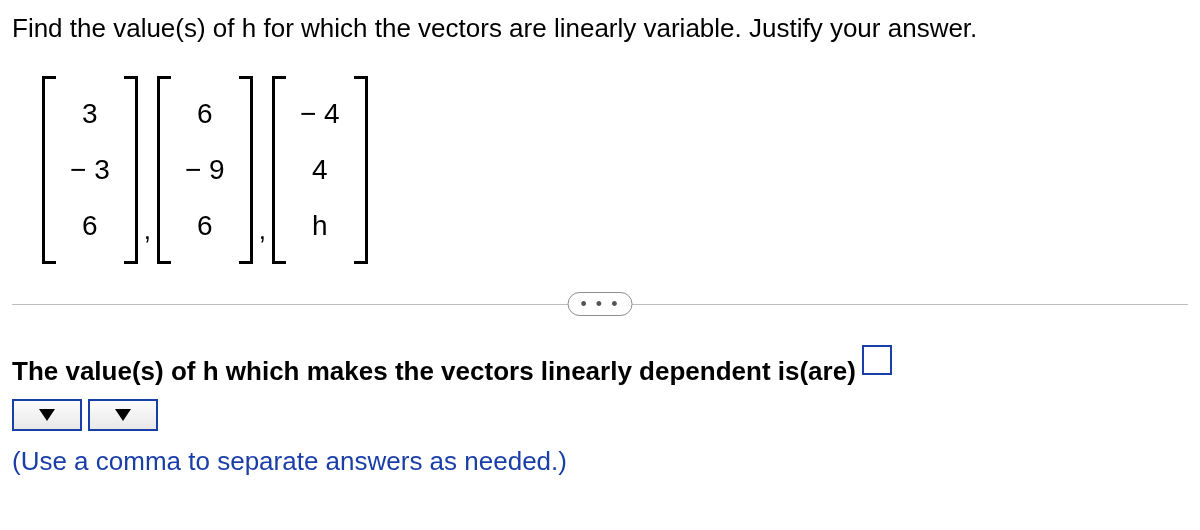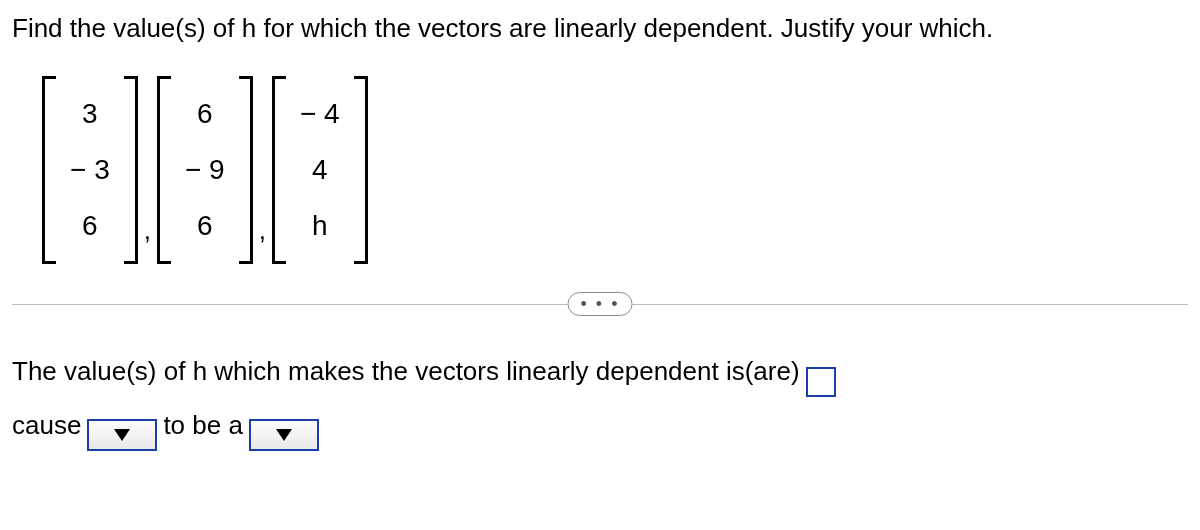--- a/index.html
+++ b/index.html
@@ -90,23 +90,24 @@
       height: 24px;
       display: flex;
       align-items: center;
     }
     .answer-block {
       line-height: 2.0;
     }
     .answer-line {
       display: flex;
       flex-wrap: wrap;
-      align-items: flex-end;
+      align-items: flex-start;
       gap: 6px;
       margin-bottom: 2px;
+      font-weight: bold;
     }
     .blank-box {
       display: inline-block;
       width: 30px;
       height: 30px;
       border: 2px solid #1a3ea8;
       vertical-align: middle;
       background: #fff;
     }
     .dropdown {
@@ -128,21 +129,21 @@
       border-top: 12px solid #000;
     }
     .hint {
       color: #1a3ea8;
       margin-top: 4px;
     }
   </style>
 </head>
 <body>
 
-<div class="question">Find the value(s) of h for which the vectors are linearly dependent. Justify your which.</div>
+<div class="question">Find the value(s) of h for which the vectors are linearly variable. Justify your answer.</div>
 
 <div class="vectors-row">
   <div class="vector">
     <div class="bracket-left"></div>
     <div class="vcol">
       <div class="vcell">3</div>
       <div class="vcell">− 3</div>
       <div class="vcell">6</div>
     </div>
     <div class="bracket-right"></div>
@@ -173,22 +174,21 @@
   <hr class="divider-line">
   <div class="more-badge">• • •</div>
 </div>
 
 <div class="answer-block">
   <div class="answer-line">
     <span>The value(s) of h which makes the vectors linearly dependent is(are)</span>
     <span class="blank-box"></span>
   </div>
   <div class="answer-line">
-    <span>cause</span>
     <span class="dropdown">
       <span class="triangle-down"></span>
     </span>
-    <span>to be a</span>
     <span class="dropdown">
       <span class="triangle-down"></span>
     </span>
   </div>
+  <div class="hint">(Use a comma to separate answers as needed.)</div>
 </div>
 
 </body></html>

